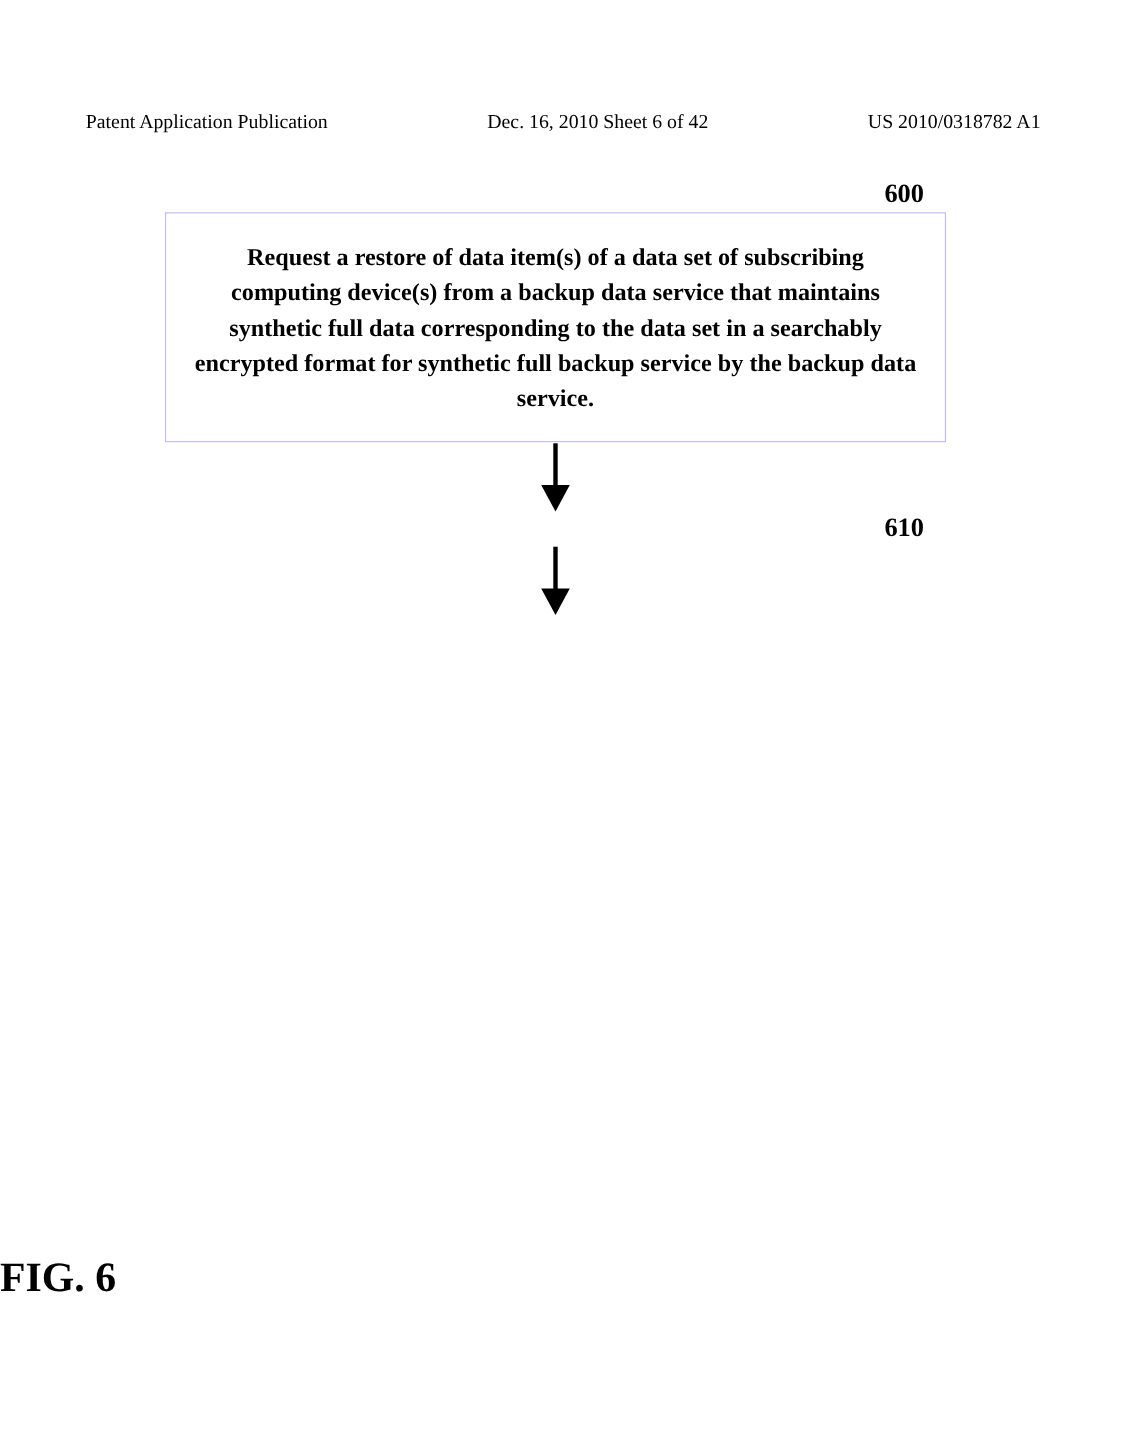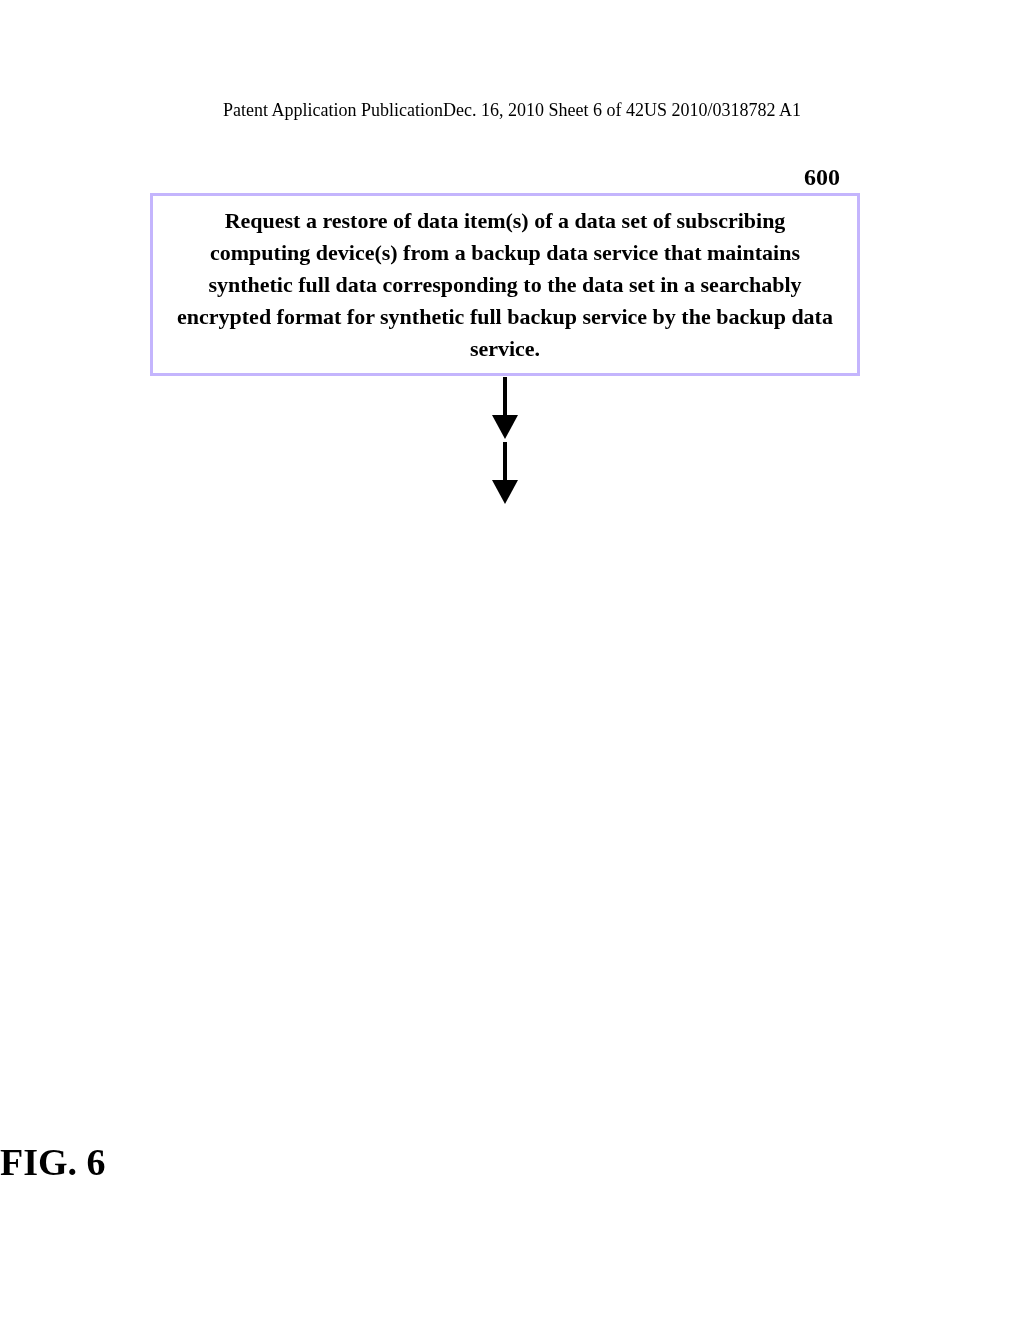--- a/index.html
+++ b/index.html
@@ -14,41 +14,41 @@
       font-family: "Times New Roman", Times, serif;
       position: relative;
     }
     .header {
       position: absolute;
       top: 100px;
       left: 0;
       width: 100%;
       padding: 0 78px;
       display: flex;
-      justify-content: center;
+      justify-content: space-between;
       font-size: 18px;
       color: #000;
     }
     .diagram {
       position: absolute;
       top: 150px;
       left: 150px;
       width: 710px;
       margin-top: 14px;
     }
     .step-label {
       font-weight: bold;
       font-size: 24px;
       text-align: right;
       margin-bottom: 2px;
       padding-right: 20px;
     }
     .step-box {
-      border: 3px solid #c4b5fd;
-      padding: 9px 22px;
+      border: 1px solid #c4b5fd;
+      padding: 24px 22px;
       text-align: center;
       font-weight: bold;
       font-size: 22px;
       line-height: 1.45;
       display: flex;
       align-items: center;
       justify-content: center;
     }
     .step-box-1 {
       min-height: 175px;
@@ -113,20 +113,21 @@
     <span>Request a restore of data item(s) of a data set of subscribing computing device(s) from a backup data service that maintains synthetic full data corresponding to the data set in a searchably encrypted format for synthetic full backup service by the backup data service.</span>
   </div>
 
   <div class="arrow-wrap">
     <div class="arrow">
       <div class="arrow-shaft"></div>
       <div class="arrow-head"></div>
     </div>
   </div>
 
+  <div class="step-label">610</div>
 
   <div class="arrow-wrap">
     <div class="arrow">
       <div class="arrow-shaft"></div>
       <div class="arrow-head"></div>
     </div>
   </div>
 
 
 </div>

